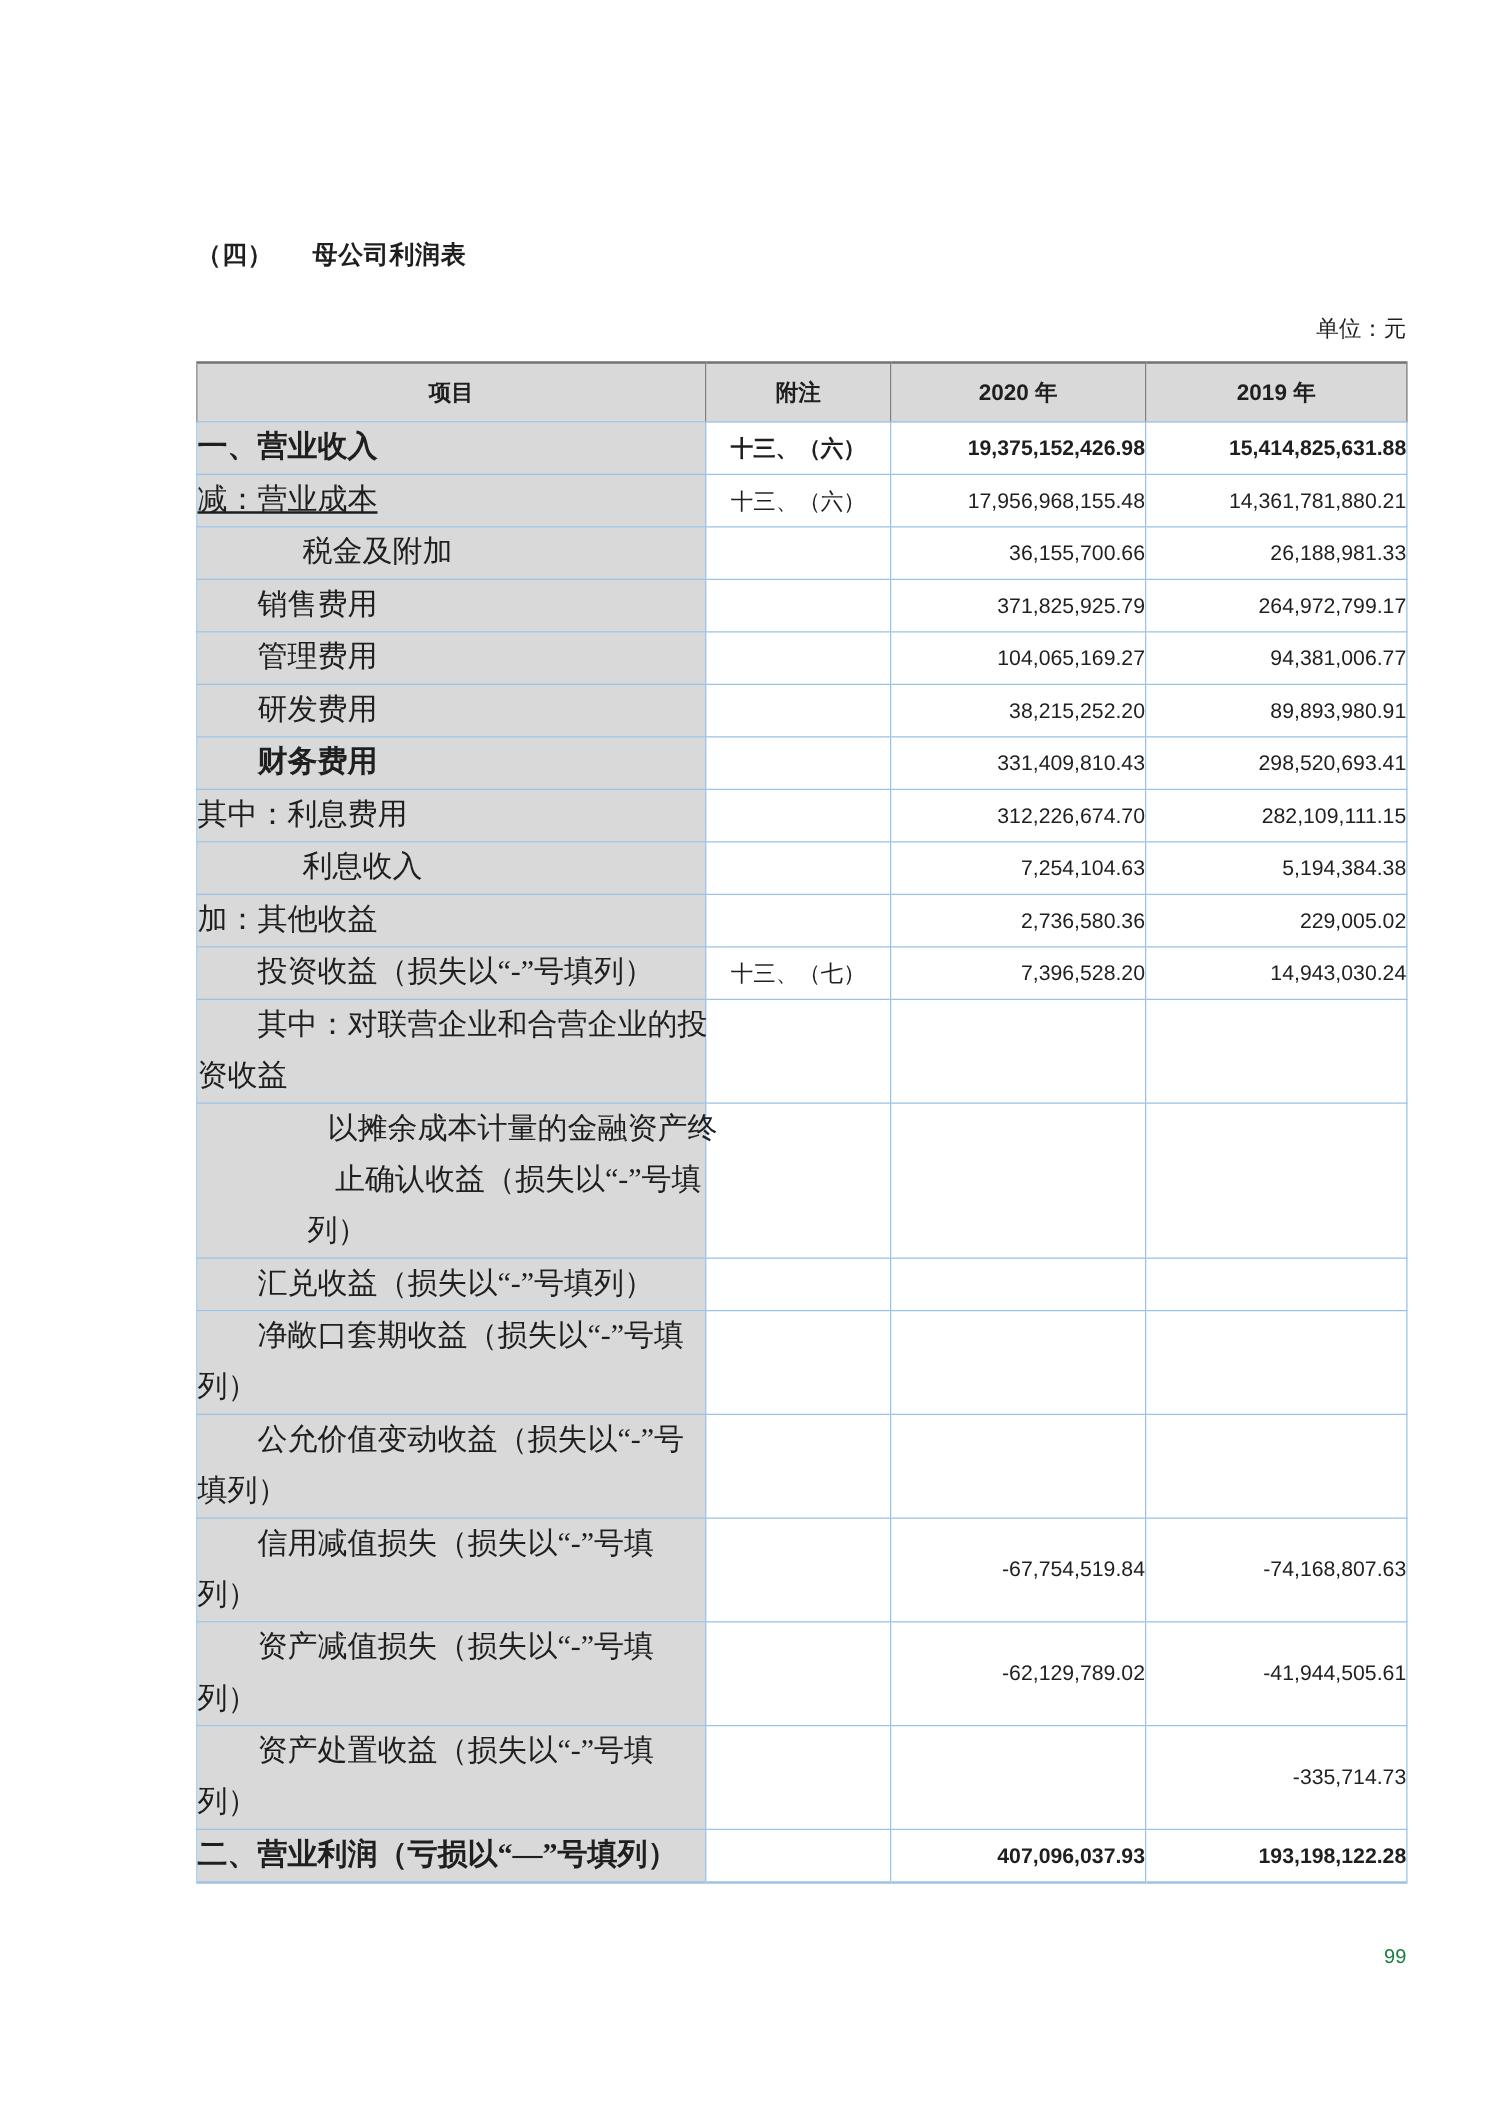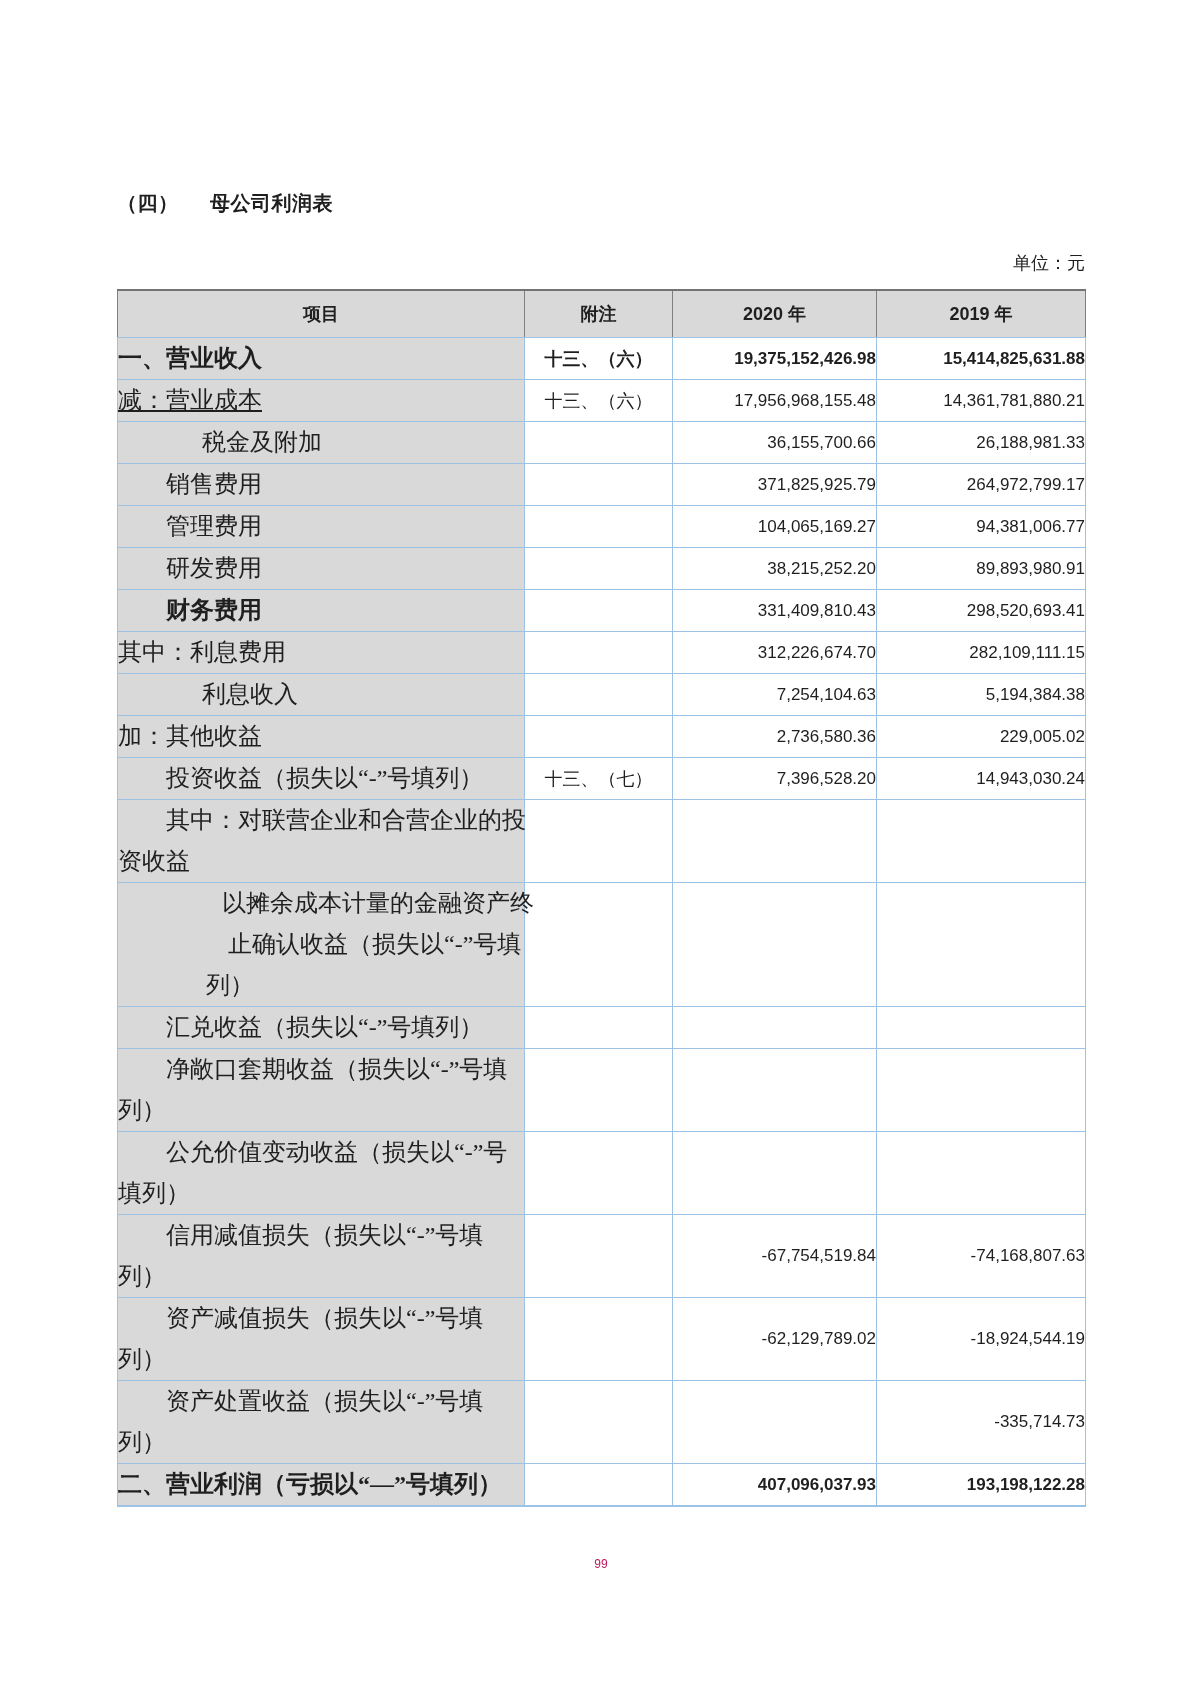--- a/index.html
+++ b/index.html
@@ -4,20 +4,21 @@
 <style>
   html,body{margin:0;padding:0;background:#ffffff;}
   .page{
     position:relative;
     width:1097px;
     height:1696px;
     background:#ffffff;
     overflow:hidden;
     font-family:"Liberation Serif","DejaVu Serif",serif;
     color:#1f1f1f;
+    padding-left:40px;
   }
   .content{
     margin-left:117px;
     width:968px;
   }
   .doc-title{
     padding-top:190px;
     font-size:20px;
     font-weight:bold;
     letter-spacing:0.5px;
@@ -72,24 +73,24 @@
     text-align:right;
     padding:0 12px 0 0;
     font-size:17px;
     font-family:"Liberation Sans","DejaVu Sans",sans-serif;
   }
   tr.bold td.item,
   tr.bold td.note{font-weight:bold;}
   tr.bold td.val{font-weight:bold;}
   .page-num{
     margin-top:50px;
-    text-align:center;
-    font-size:12px;
+    text-align:right;
+    font-size:16px;
     font-family:"Liberation Sans","DejaVu Sans",sans-serif;
-    color:#be185d;
+    color:#15803d;
   }
 </style>
 </head>
 <body>
 
 <div class="page">
   <div class="content">
 
     <div class="doc-title">
       <span class="num">（四）</span>
@@ -256,21 +257,21 @@
     <td class="val">-67,754,519.84</td>
     <td class="val">-74,168,807.63</td>
   </tr>
           <tr>
     <td class="item">
               <div class="ln" style="padding-left: 48px;">资产减值损失（损失以“-”号填</div>
               <div class="ln" style="padding-left: 0px;">列）</div>
             </td>
     <td class="note"></td>
     <td class="val">-62,129,789.02</td>
-    <td class="val">-18,924,544.19</td>
+    <td class="val">-41,944,505.61</td>
   </tr>
           <tr>
     <td class="item">
               <div class="ln" style="padding-left: 48px;">资产处置收益（损失以“-”号填</div>
               <div class="ln" style="padding-left: 0px;">列）</div>
             </td>
     <td class="note"></td>
     <td class="val"></td>
     <td class="val">-335,714.73</td>
   </tr>

